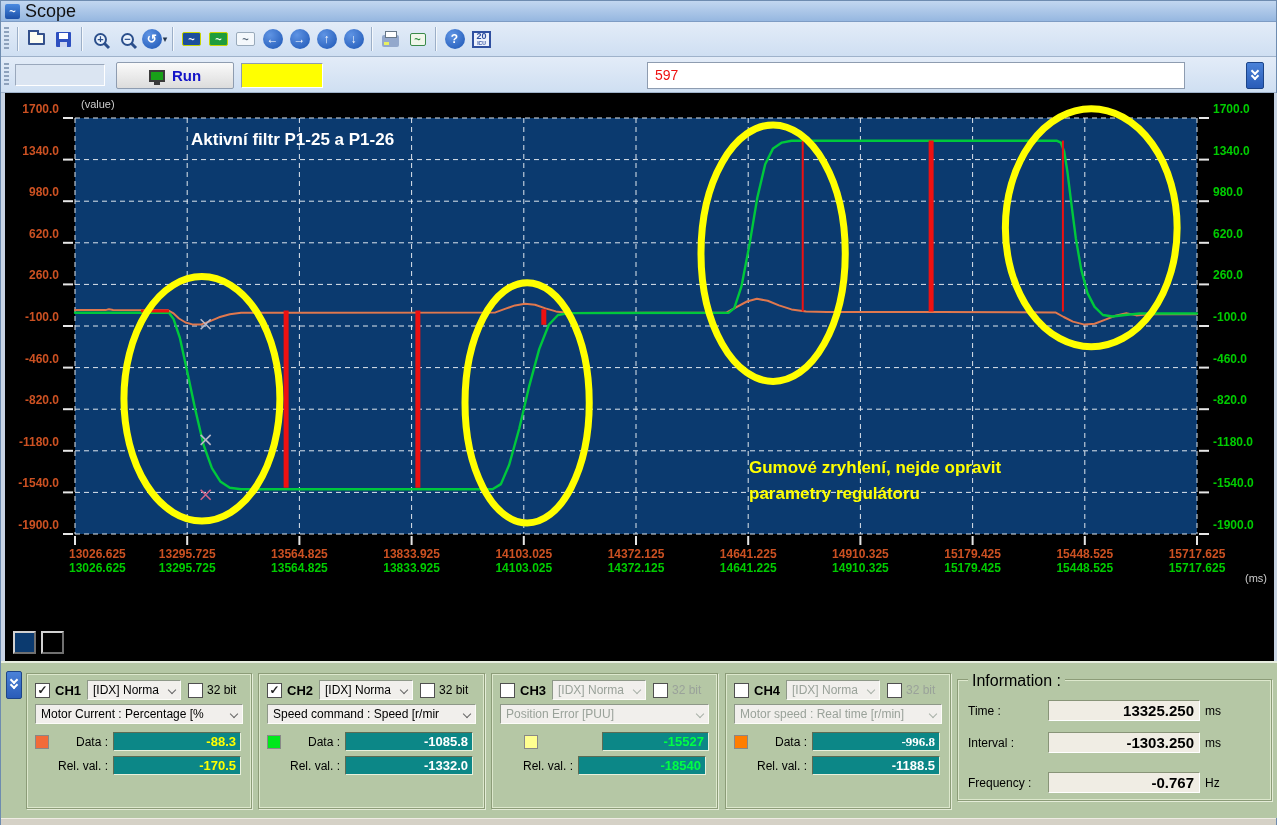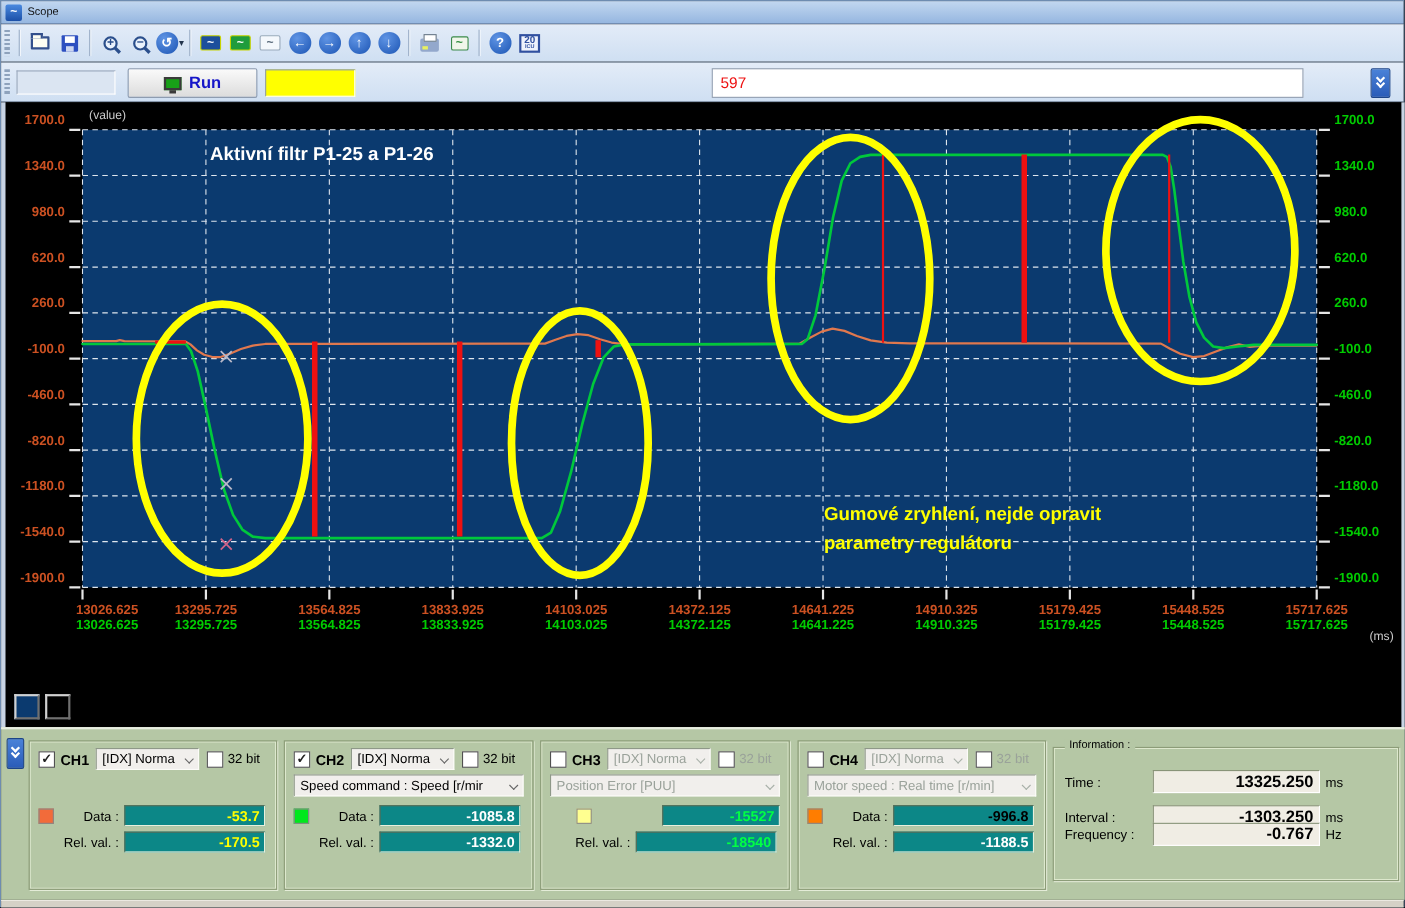--- a/index.html
+++ b/index.html
@@ -2,21 +2,21 @@
 <html><head>
 <meta charset="utf-8">
 <style>
   * { box-sizing: border-box; margin: 0; padding: 0; }
   body { font-family: "Liberation Sans", sans-serif; width: 1277px; height: 825px; overflow: hidden; background:#000; }
   .window { position: relative; width: 1277px; height: 825px; border: 1px solid #6e8cb0; }
 
   
   .titlebar { height: 21px; background: linear-gradient(#c2d7f0,#96b7e0); display: flex; align-items: center; padding-left: 4px; border-bottom: 1px solid #7e9cc4; }
   .appicon { width: 15px; height: 15px; background: linear-gradient(#4a8ae0,#1c50a8); border-radius: 2px; color:#fff; font-size: 11px; font-weight: bold; display:flex; align-items:center; justify-content:center; }
-  .apptitle { margin-left: 5px; font-size: 10px; color:#111; }
+  .apptitle { margin-left: 5px; font-size: 18px; color:#111; }
 
   
   .toolbar { background: linear-gradient(#e3ecf8,#cfdff2); border-bottom: 1px solid #9fb2ca; display: flex; align-items: center; }
   .tb1 { height: 35px; }
   .tb2 { height: 36px; position: relative; }
   .grip { width: 5px; height: 24px; margin: 0 4px 0 3px; background: repeating-linear-gradient(to bottom,#8ea2bc 0 2px,transparent 2px 4px); }
   .sep { width: 0; height: 24px; border-left: 1px solid #9cafc8; border-right: 1px solid #f4f8fc; margin: 0 4px; }
   .tbtn { width: 27px; height: 27px; background: transparent; border: none; display:flex; align-items:center; justify-content:center; cursor: pointer; position: relative; }
   .circ { width: 20px; height: 20px; border-radius: 50%; background: radial-gradient(circle at 35% 30%, #5f94e4, #1c55b4); color:#fff; font-weight:bold; font-size:12px; display:flex; align-items:center; justify-content:center; }
   .ic-folder { width: 17px; height: 12px; border: 2px solid #33508c; border-radius: 1px; background:#fdfdf2; position: relative; }
@@ -72,21 +72,21 @@
   .ddsrc { width:100%; }
   .ddarrow { width:6px; height:6px; border-right:1.6px solid #666; border-bottom:1.6px solid #666; transform:rotate(45deg); margin-left:4px; flex:none; }
   .bitlbl { font-size:12px; color:#000; margin-left:4px; }
   .swatch { width:14px; height:14px; border:1px solid #888; flex:none; cursor:pointer; }
   .dlabel { width:64px; text-align:right; font-size:12px; color:#000; padding-right:5px; flex:none; }
   .tealfield { width:128px; height:19px; background:#0c8787; border:1px solid #5c6c54; border-bottom-color:#e8f0dc; border-right-color:#e8f0dc; text-align:right; font-size:13px; font-weight:bold; padding:1px 4px 0 0; overflow:hidden; }
   .disabled .ddtext, .disabled .bitlbl, .disabled .ddidx { color:#9aa29a; }
   .disabled .ddarrow { border-color:#a8b0a8; }
 
   .infobox { padding-top:4px; }
-  .infolegend { position:absolute; top:-8px; left:10px; background:#b5c7a5; font-size:10px; color:#000; padding:0 4px; }
+  .infolegend { position:absolute; top:-8px; left:10px; background:#b5c7a5; font-size:16px; color:#000; padding:0 4px; }
   .inforow { position:absolute; left:0; width:100%; display:flex; align-items:center; padding:0 10px; }
   .infolabel { width:80px; font-size:12px; color:#000; flex:none; }
   .infofield { width:152px; height:21px; background:#f0ede4; border:1px solid #889478; border-bottom-color:#fff; border-right-color:#fff; text-align:right; font-size:15px; font-weight:bold; color:#000; padding:1px 5px 0 0; }
   .infounit { font-size:12px; color:#000; margin-left:5px; }
 
   .statusstrip { height:8px; background:#d5d1c6; border-top:1px solid #efece4; }
 </style>
 </head>
 <body>
 
@@ -339,24 +339,30 @@
             <span class="cbmark">✓</span>
           </span>
         <span class="chname">CH1</span>
         <span class="dd ddidx">
             <span class="ddtext">[IDX] Norma</span>
             <span class="ddarrow"></span>
           </span>
         <span class="cb" style="margin-left:7px;"></span>
         <span class="bitlbl">32 bit</span>
       </div>
+      <div class="chrow" style="top:30px;">
+        <span class="dd ddsrc">
+            <span class="ddtext">Motor Current : Percentage [%</span>
+            <span class="ddarrow"></span>
+          </span>
+      </div>
       <div class="chrow" style="top:58px;">
         <span class="swatch" style="background: rgb(242, 107, 58);"></span>
         <span class="dlabel">Data :</span>
-        <span class="tealfield" style="color: rgb(255, 255, 0);">-53.7</span>
+        <span class="tealfield" style="color: rgb(255, 255, 0);">-88.3</span>
       </div>
       <div class="chrow" style="top:82px;">
         <span class="swatch" style="visibility:hidden;"></span>
         <span class="dlabel">Rel. val. :</span>
         <span class="tealfield" style="color: rgb(255, 255, 0);">-170.5</span>
       </div>
     </div>
 
     <div class="chbox" style="left:257px;width:227px;">
       <div class="chrow" style="top:6px;">
@@ -435,42 +441,42 @@
       </div>
       <div class="chrow" style="top:30px;">
         <span class="dd ddsrc">
             <span class="ddtext">Motor speed : Real time [r/min]</span>
             <span class="ddarrow"></span>
           </span>
       </div>
       <div class="chrow" style="top:58px;">
         <span class="swatch" style="background: rgb(255, 125, 0);"></span>
         <span class="dlabel" style="color:#000;">Data :</span>
-        <span class="tealfield" style="color: #000000;">-996.8</span>
+        <span class="tealfield" style="color: #ffffff; font-family: Liberation Serif, serif;">-996.8</span>
       </div>
       <div class="chrow" style="top:82px;">
         <span class="swatch" style="visibility:hidden;"></span>
         <span class="dlabel" style="color:#000;">Rel. val. :</span>
         <span class="tealfield" style="color: rgb(255, 255, 255);">-1188.5</span>
       </div>
     </div>
 
     <div class="infobox" style="left:956px;width:315px;top:16px;height:122px;">
       <span class="infolegend">Information :</span>
       <div class="inforow" style="top:20px;">
         <span class="infolabel">Time :</span>
         <span class="infofield">13325.250</span>
         <span class="infounit">ms</span>
       </div>
       <div class="inforow" style="top:52px;">
         <span class="infolabel">Interval :</span>
         <span class="infofield">-1303.250</span>
         <span class="infounit">ms</span>
       </div>
-      <div class="inforow" style="top:68px;">
+      <div class="inforow" style="top:92px;">
         <span class="infolabel">Frequency :</span>
         <span class="infofield">-0.767</span>
         <span class="infounit">Hz</span>
       </div>
     </div>
   </div>
 
   <div class="statusstrip"></div>
 </div>
 

